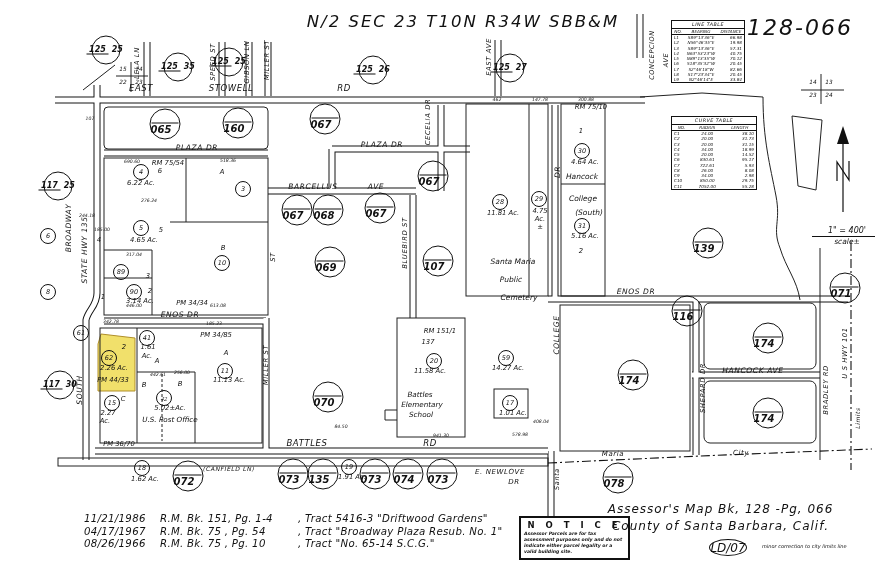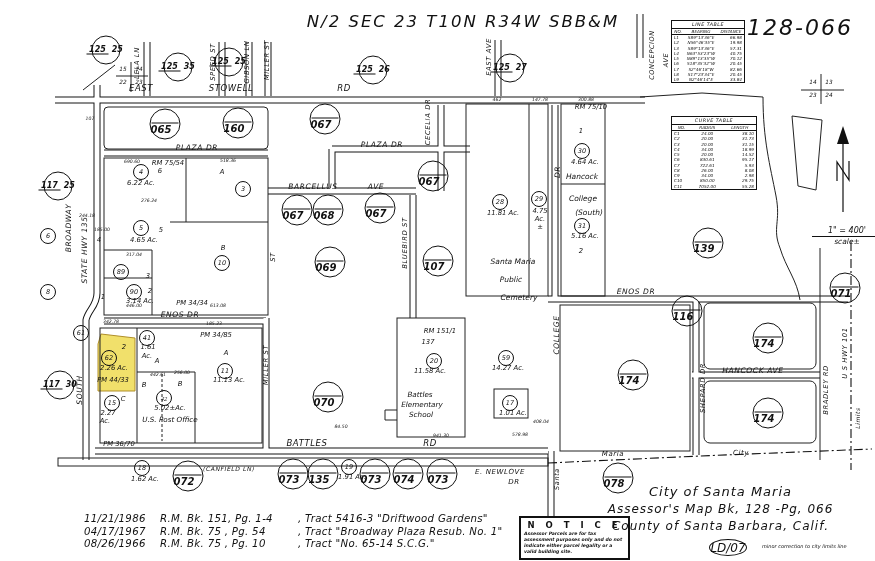--- a/index.html
+++ b/index.html
@@ -312,21 +312,20 @@
       <div class="rev"><span class="rd">11/21/1986</span><span class="rb">R.M. Bk. 151, Pg. 1-4</span><span class="rt">, Tract 5416-3 "Driftwood Gardens"</span></div>
       <div class="rev"><span class="rd">04/17/1967</span><span class="rb">R.M. Bk. 75 , Pg. 54</span><span class="rt">, Tract "Broadway Plaza Resub. No. 1"</span></div>
       <div class="rev"><span class="rd">08/26/1966</span><span class="rb">R.M. Bk. 75 , Pg. 10</span><span class="rt">, Tract "No. 65-14 S.C.G."</span></div>
     </div>
 
   <div id="notice">
     <div class="nt">N O T I C E</div>
     <div class="nb">Assessor Parcels are for tax assessment purposes only and do not indicate either parcel legality or a valid building site.</div>
   </div>
 
-  <div class="attr" id="attr1">City of Santa Maria</div>
   <div class="attr" id="attr2">Assessor's Map Bk, 128 -Pg, 066</div>
   <div class="attr" id="attr3">County of Santa Barbara, Calif.</div>
   <div id="ld-badge">LD/07</div>
   <div id="ld-note">minor correction to city limits line</div>
 
   <div id="hl-overlay"></div>
 
 <div class="pgc" style="left: 165px; top: 124px;">
       <i class="mid"></i>
       <b>065</b>

